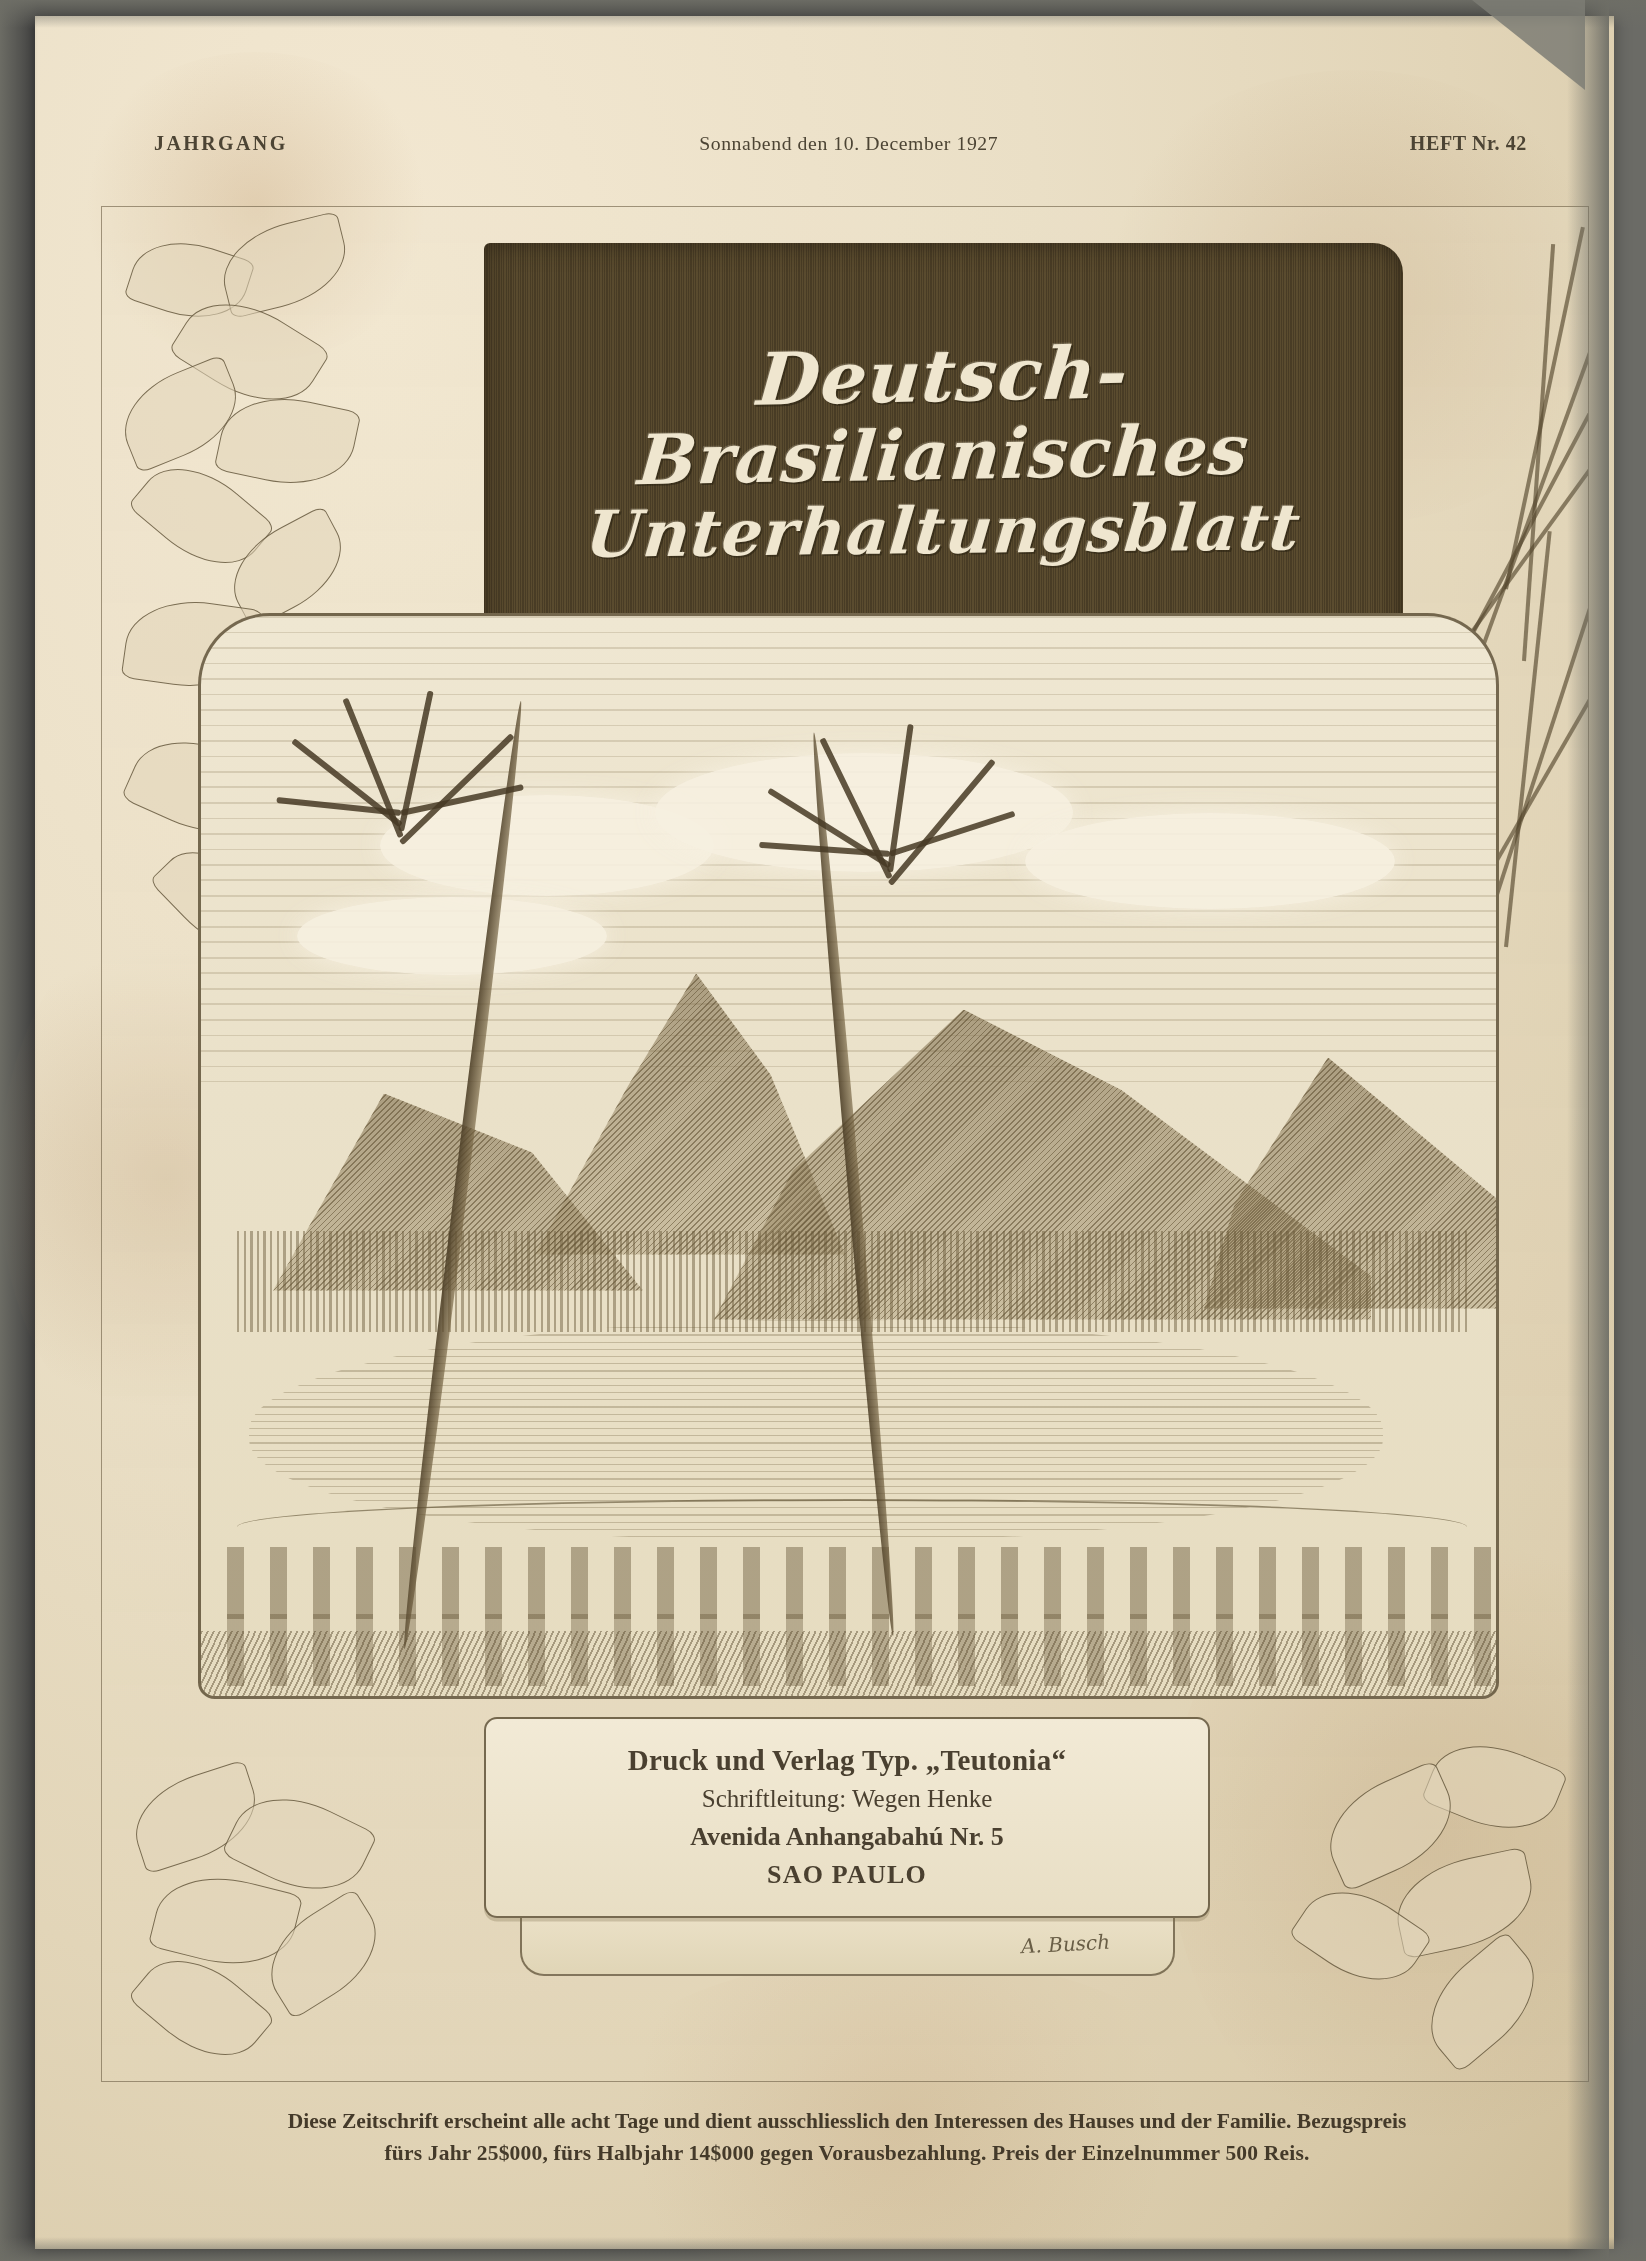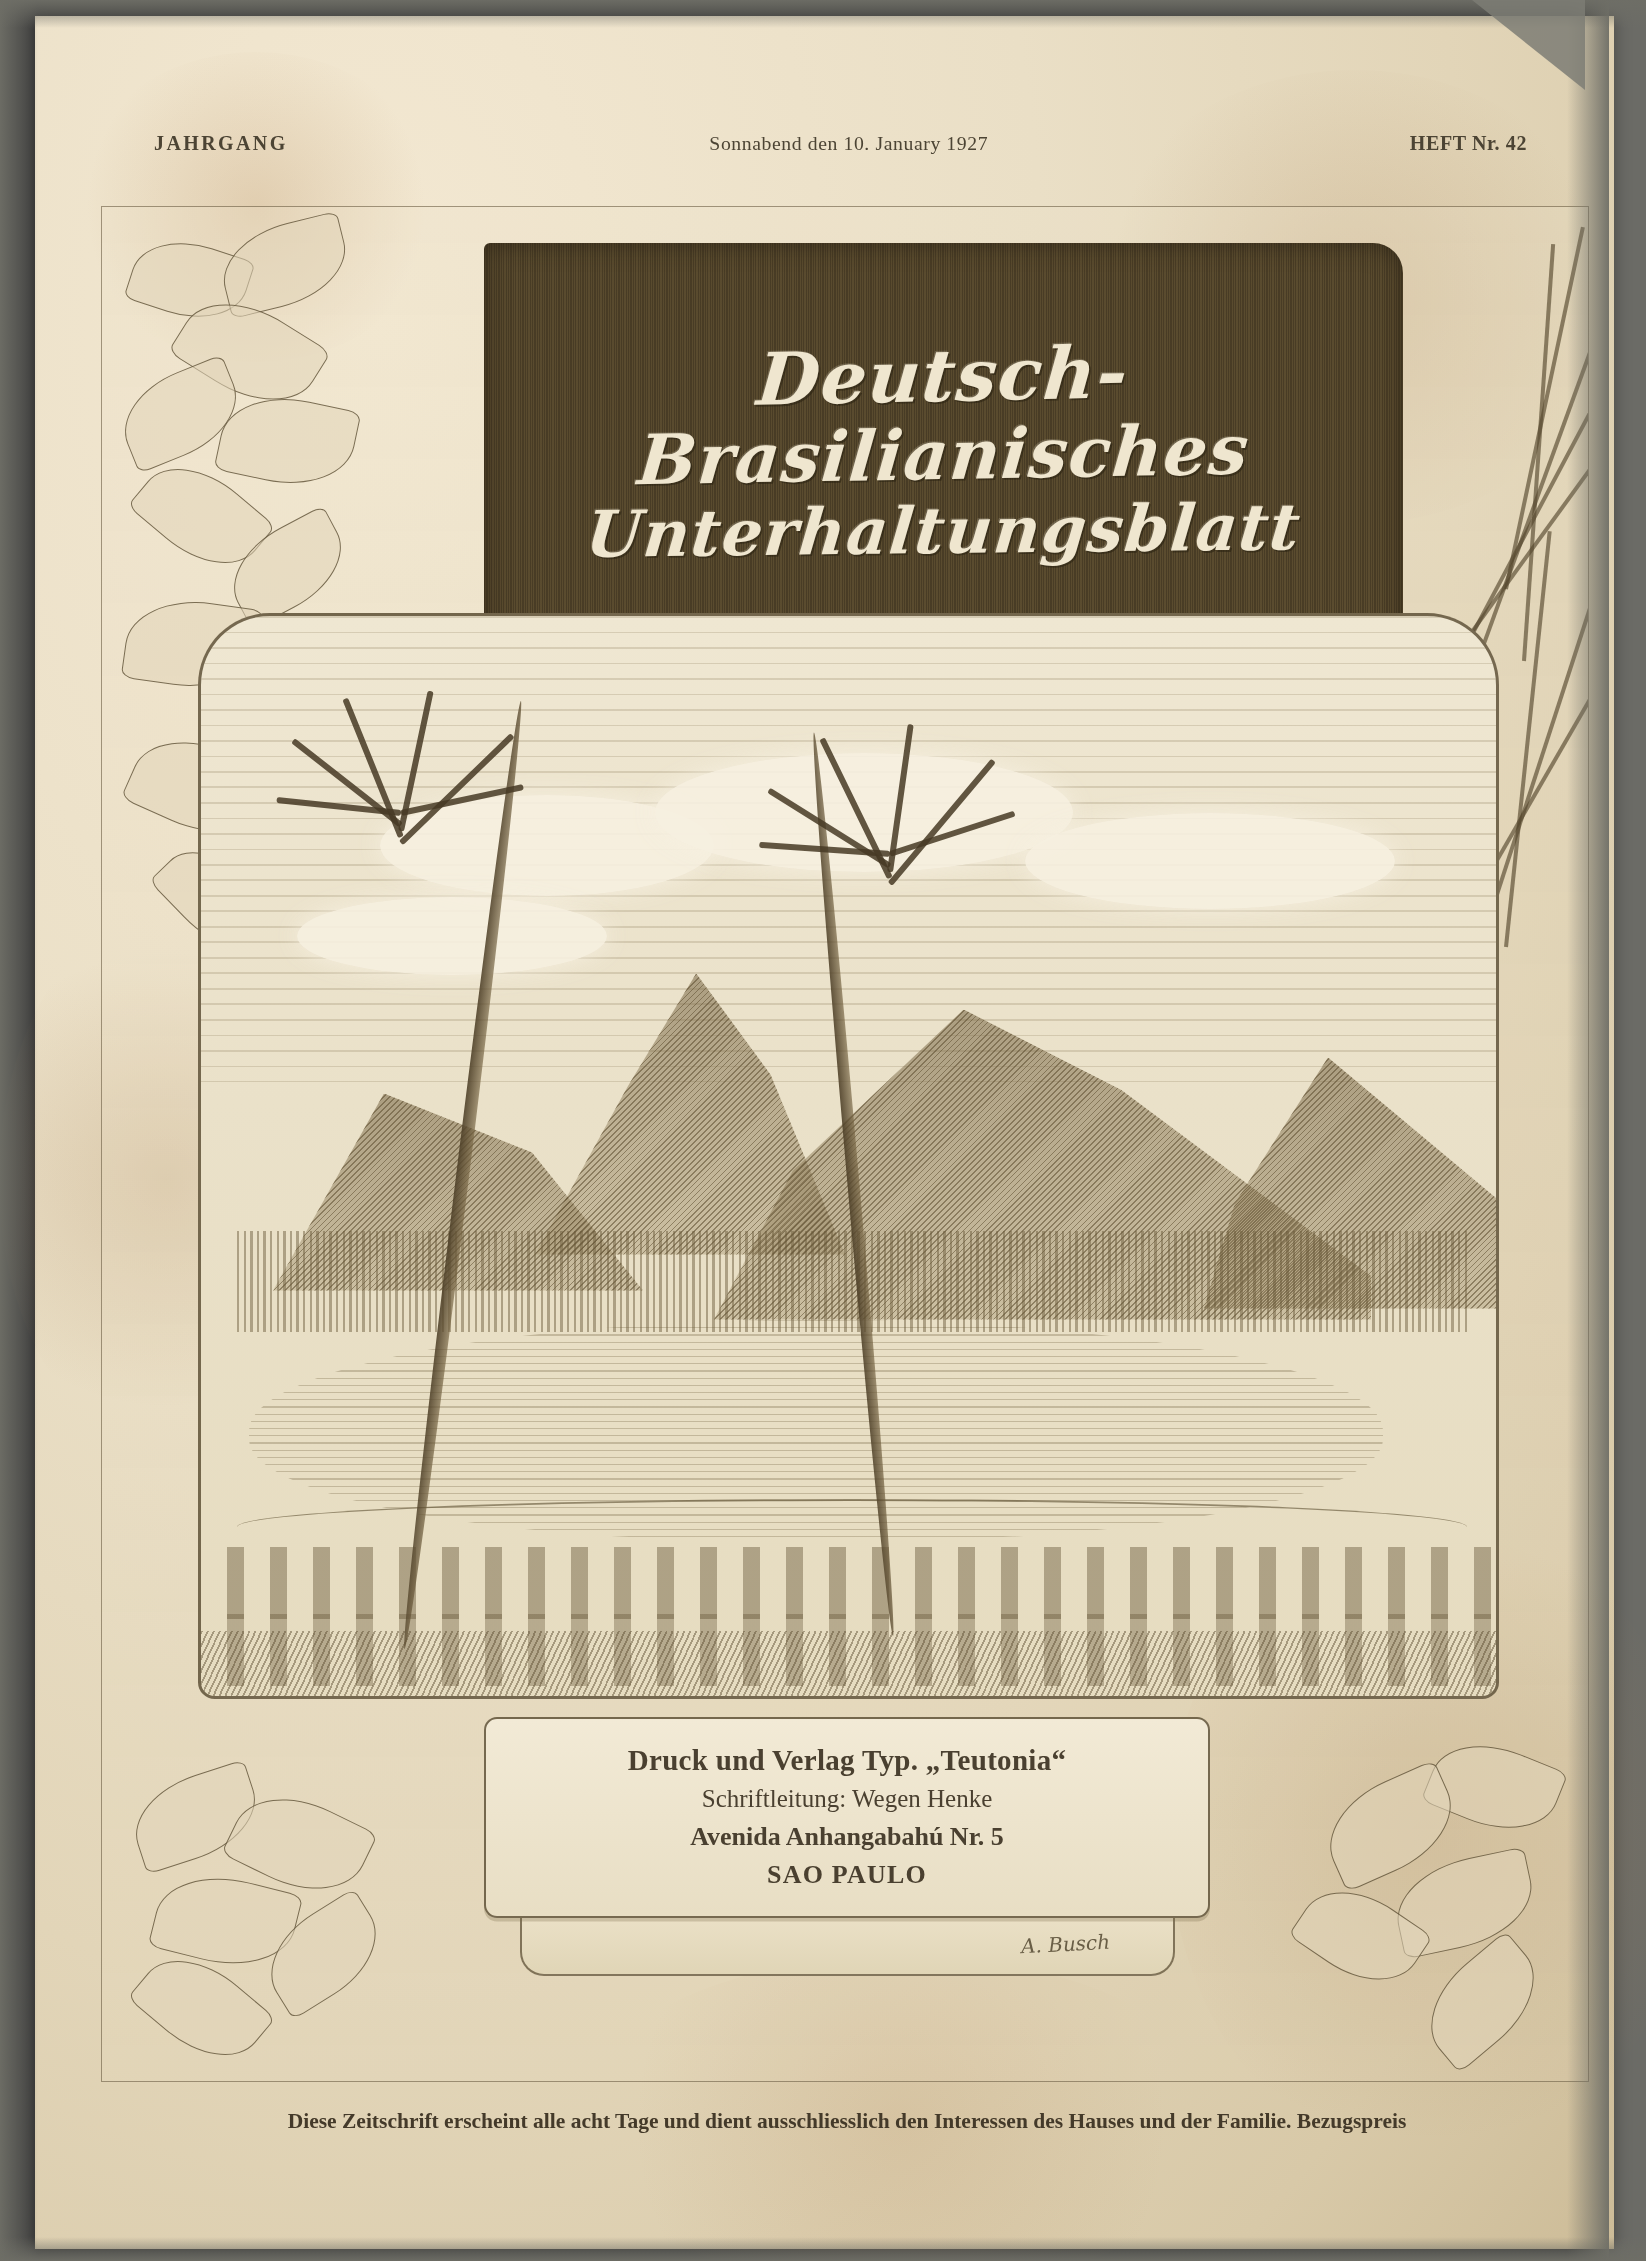--- a/index.html
+++ b/index.html
@@ -351,21 +351,21 @@
 
     <div class="stain s1"></div>
     <div class="stain s2"></div>
     <div class="stain s3"></div>
     <div class="stain s4"></div>
     <div class="stain s5"></div>
     <div class="stain s6"></div>
 
     <div class="topline">
       <span class="jahrgang">JAHRGANG</span>
-      <span class="date">Sonnabend den 10. January 1927</span>
+      <span class="date">Sonnabend den 10. December 1927</span>
       <span class="heft">HEFT Nr. 42</span>
     </div>
 
     <div class="cover">
 
       <div class="bleed bleed-b1">die fahrt nach dem hafen</div>
       <div class="bleed bleed-b2">bestellungen werden</div>
       <div class="bleed bleed-b3">von prompt erledigt</div>
       <div class="bleed bleed-b4">Wegen weiterer Aus</div>
       <div class="bleed bleed-big">HAMBURG</div>
@@ -467,20 +467,21 @@
         <div class="r2">Schriftleitung:  Wegen Henke</div>
         <div class="r3">Avenida Anhangabahú Nr. 5</div>
         <div class="r4">SAO PAULO</div>
       </div>
       <div class="signature">A. Busch</div>
 
     </div>
 
     <div class="footer">
       <div class="f1">Diese Zeitschrift erscheint alle acht Tage und dient ausschliesslich den Interessen des Hauses und der Familie. Bezugspreis</div>
+      <div class="f2">fürs Jahr 25$000, fürs Halbjahr 14$000 gegen Vorausbezahlung. Preis der Einzelnummer 500 Reis.</div>
     </div>
 
   </div>
 
   <div class="edge edge-left"></div>
   <div class="edge edge-right"></div>
   <div class="edge edge-top"></div>
   <div class="edge edge-bot"></div>
   <div class="corner-tear"></div>
 </div>

